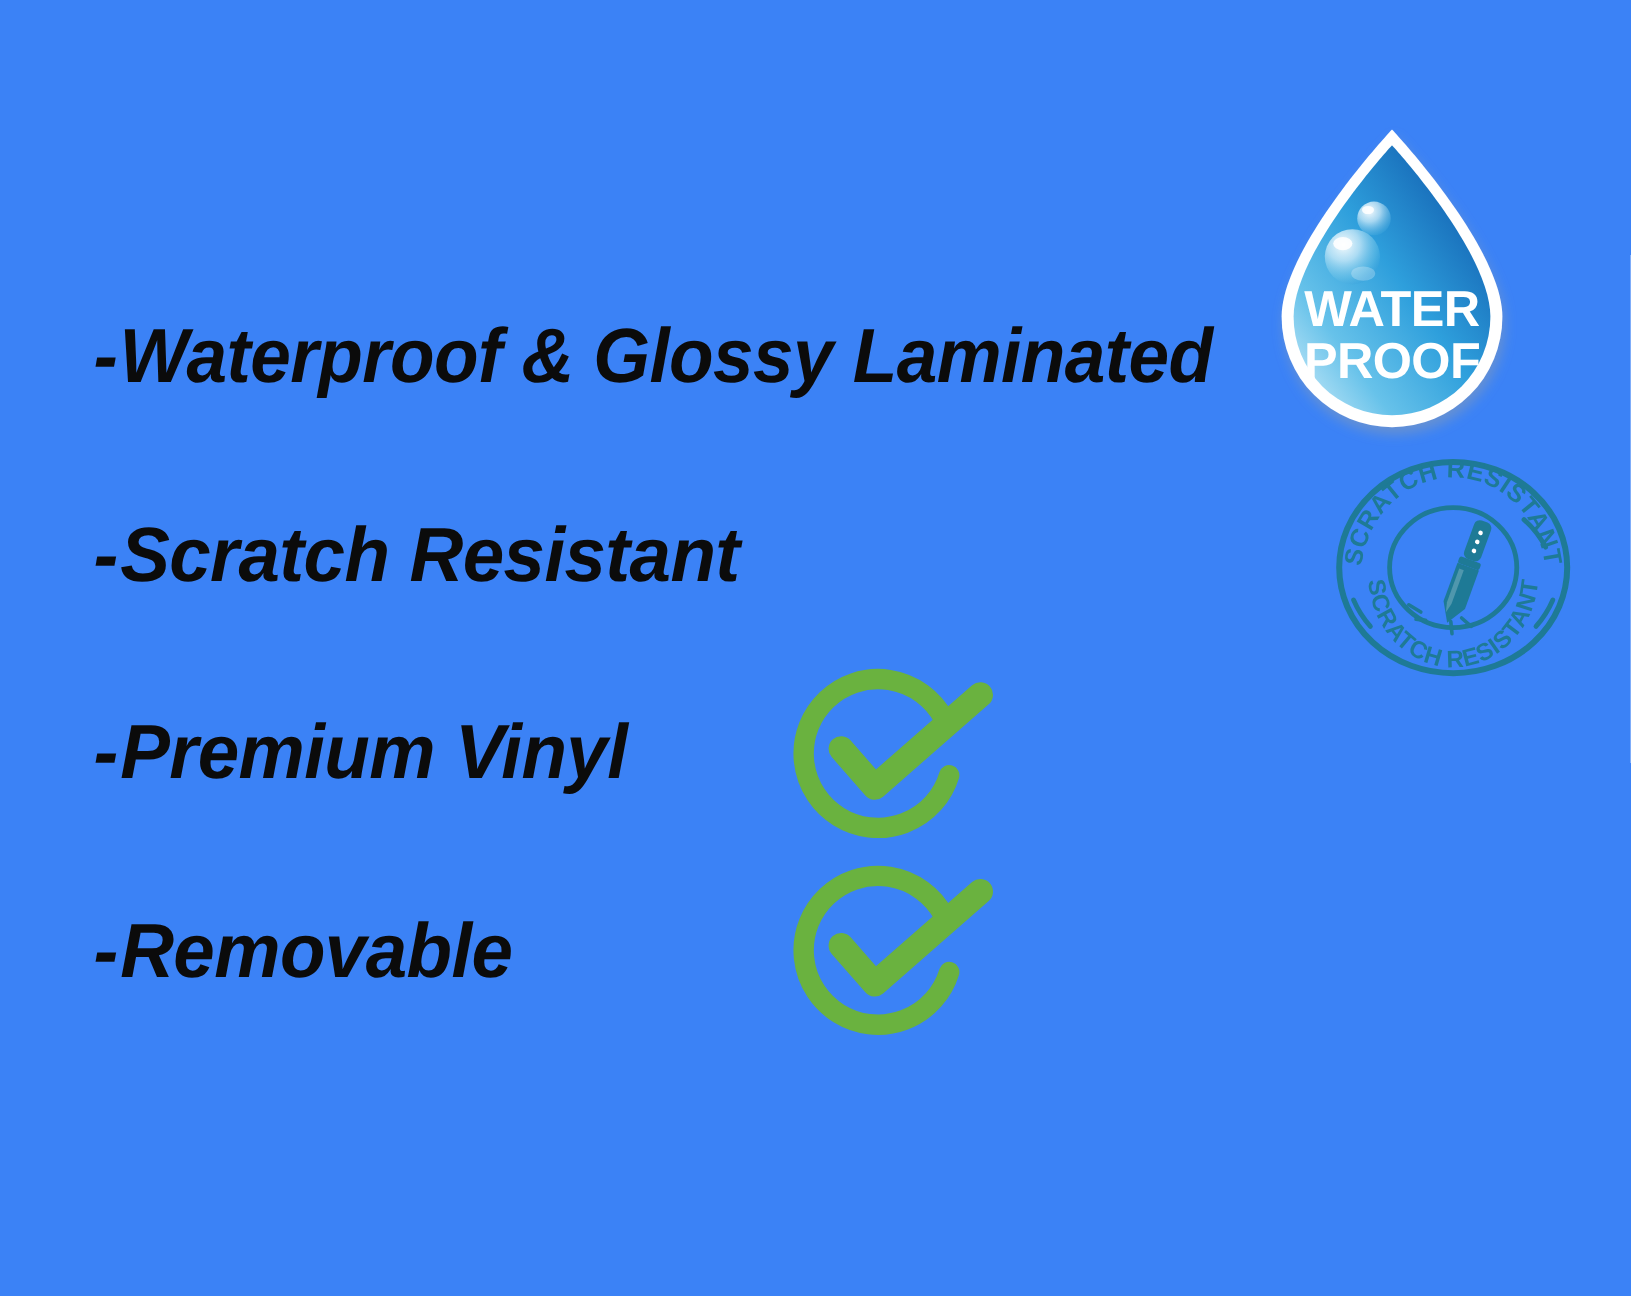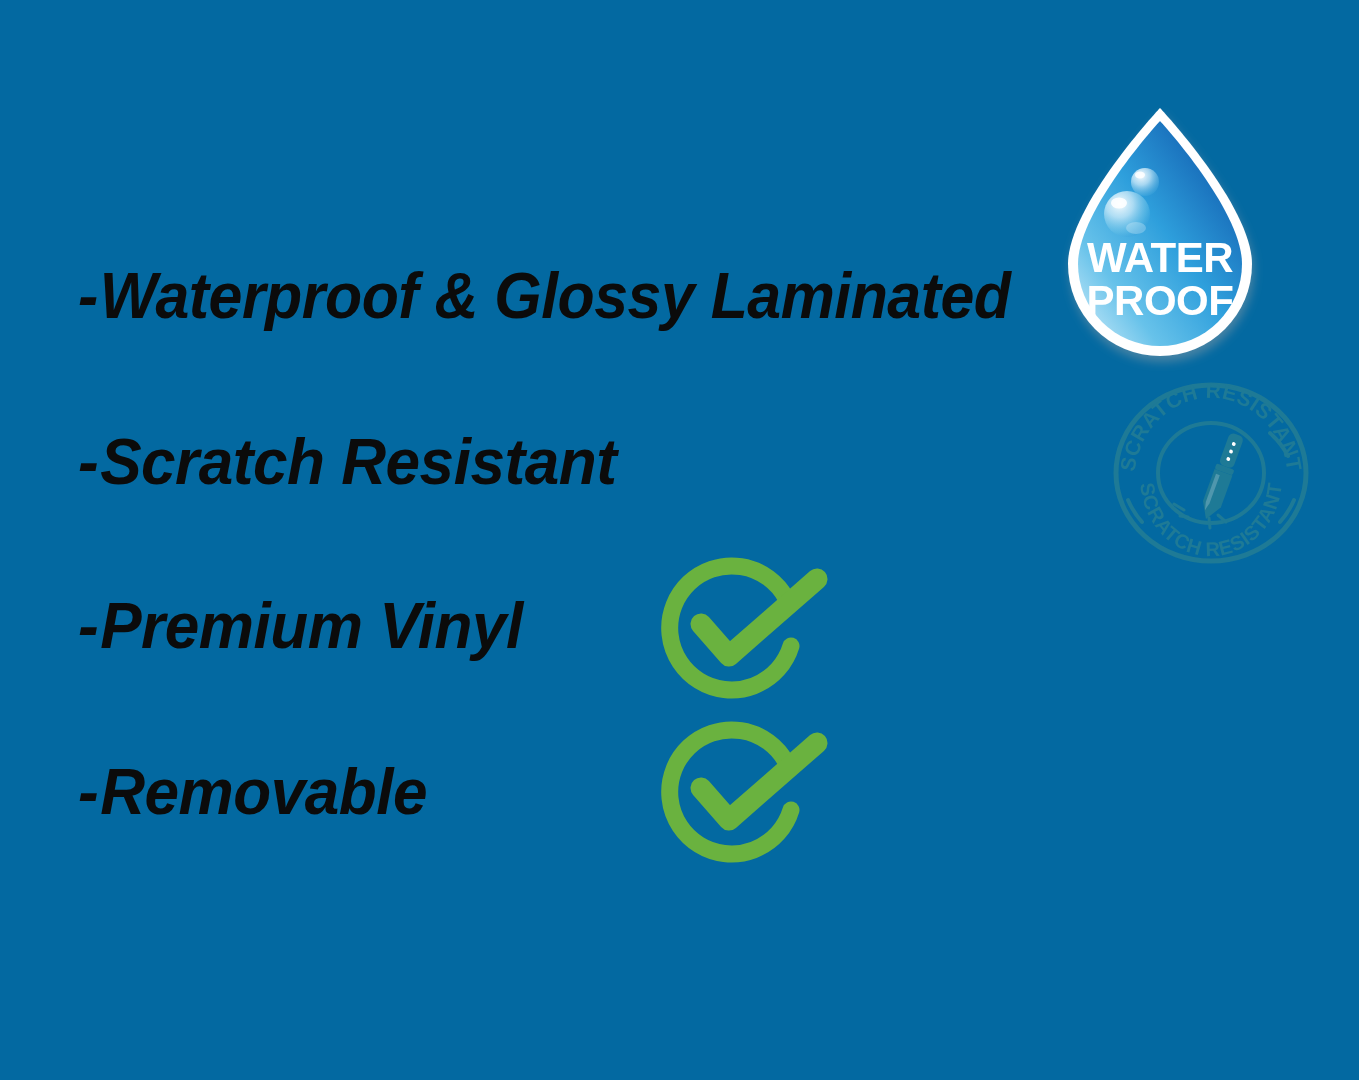--- a/index.html
+++ b/index.html
@@ -65,21 +65,21 @@
     top: 382px;
     width: 198px;
     height: 182px;
   }
 
   svg { display: block; overflow: visible; }
 </style>
 </head>
 <body>
 
-<div id="page" style="background: #0369a1;">
+<div id="page" style="background: #3b82f6;">
 
   <div class="feature-line" id="feature-0" style="color: rgb(11, 11, 11);">
     <span class="dash">-</span><span>Waterproof &amp; Glossy Laminated</span>
   </div>
 
   <div class="feature-line" id="feature-1" style="color: rgb(11, 11, 11);">
     <span class="dash">-</span><span>Scratch Resistant</span>
   </div>
 
   <div class="feature-line" id="feature-2" style="color: rgb(11, 11, 11);">

